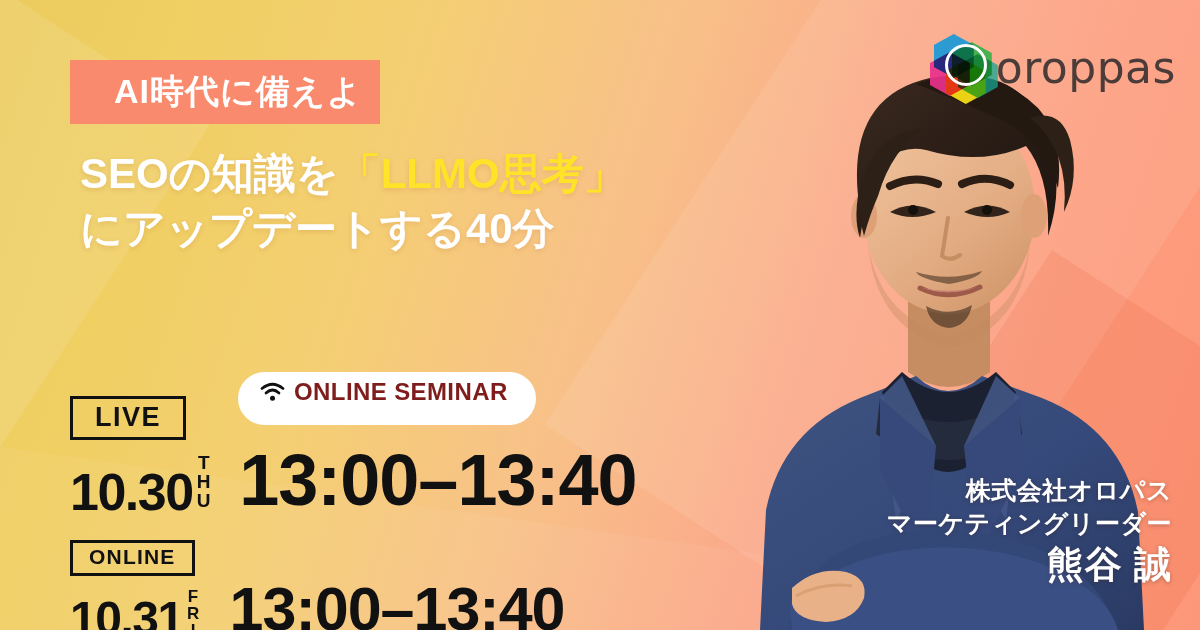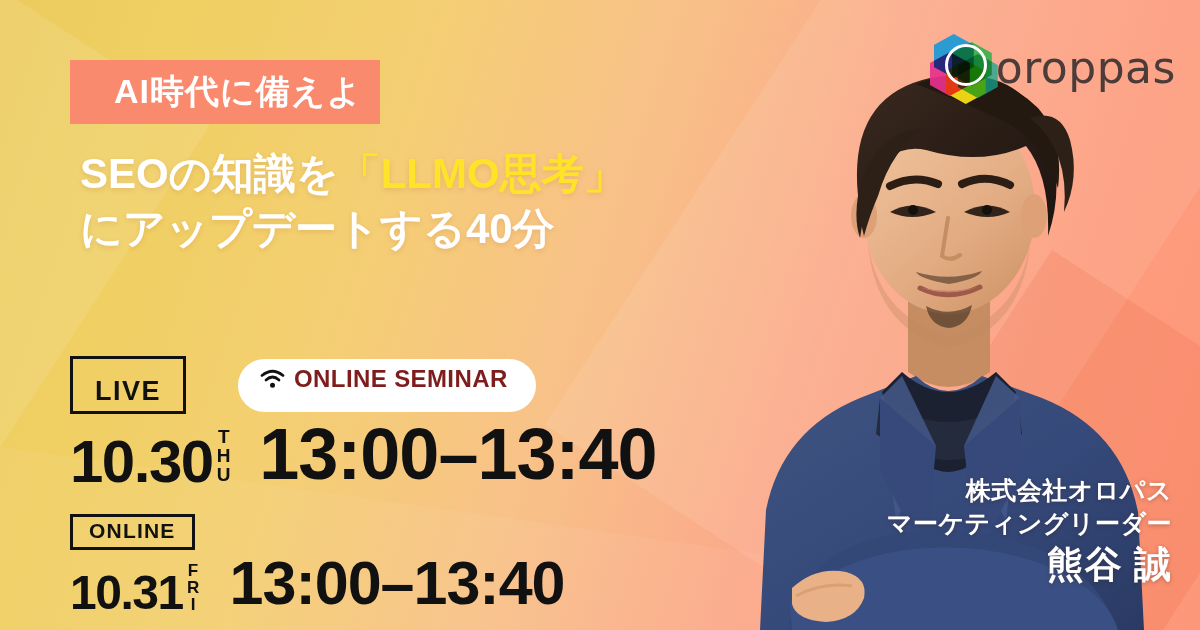--- a/index.html
+++ b/index.html
@@ -141,26 +141,27 @@
     white-space:nowrap;
   }
   .headline .hl { color:#ffe328; }
 
   
   .sched { position:absolute; left:70px; top:356px; }
 
   .badge-row { display:flex; align-items:center; gap:52px; }
   .badge-box {
     border:3px solid #111111;
-    padding:17px 22px 5px 22px;
+    padding:3px 22px 5px 22px;
     font-size:27px;
     font-weight:bold;
     letter-spacing:1.5px;
     color:#111111;
     line-height:1.12;
+    margin-top:40px;
   }
   .pill {
     display:flex; align-items:center; gap:9px;
     background:#ffffff;
     border-radius:999px;
     padding:8px 28px 21px 22px;
     font-size:24px;
     font-weight:bold;
     letter-spacing:0.4px;
     color:#7f1d1d;
@@ -168,21 +169,21 @@
   }
   .wifi { display:block; }
 
   .date-row {
     display:flex;
     align-items:flex-end;
     margin-top:4px;
     color:#111111;
   }
   .date-num {
-    font-size:60px;
+    font-size:52px;
     font-weight:bold;
     letter-spacing:-1.5px;
     line-height:0.98;
   }
   .dow {
     writing-mode:vertical-rl;
     text-orientation:upright;
     font-size:19px;
     font-weight:bold;
     letter-spacing:-2px;

